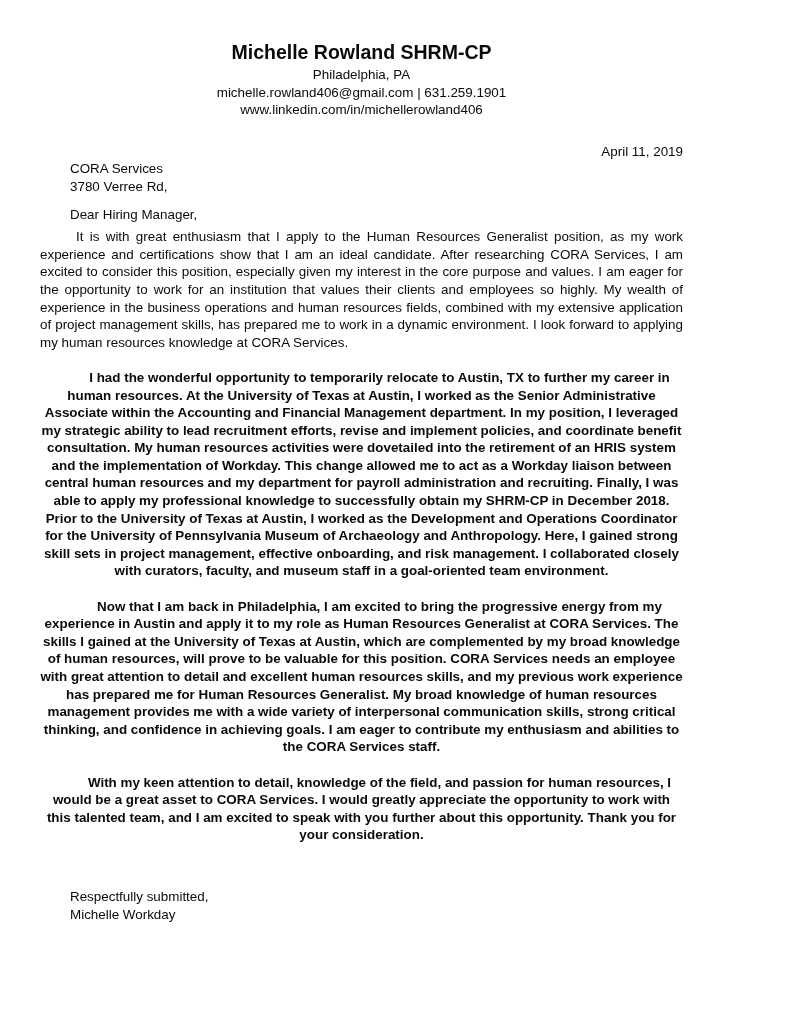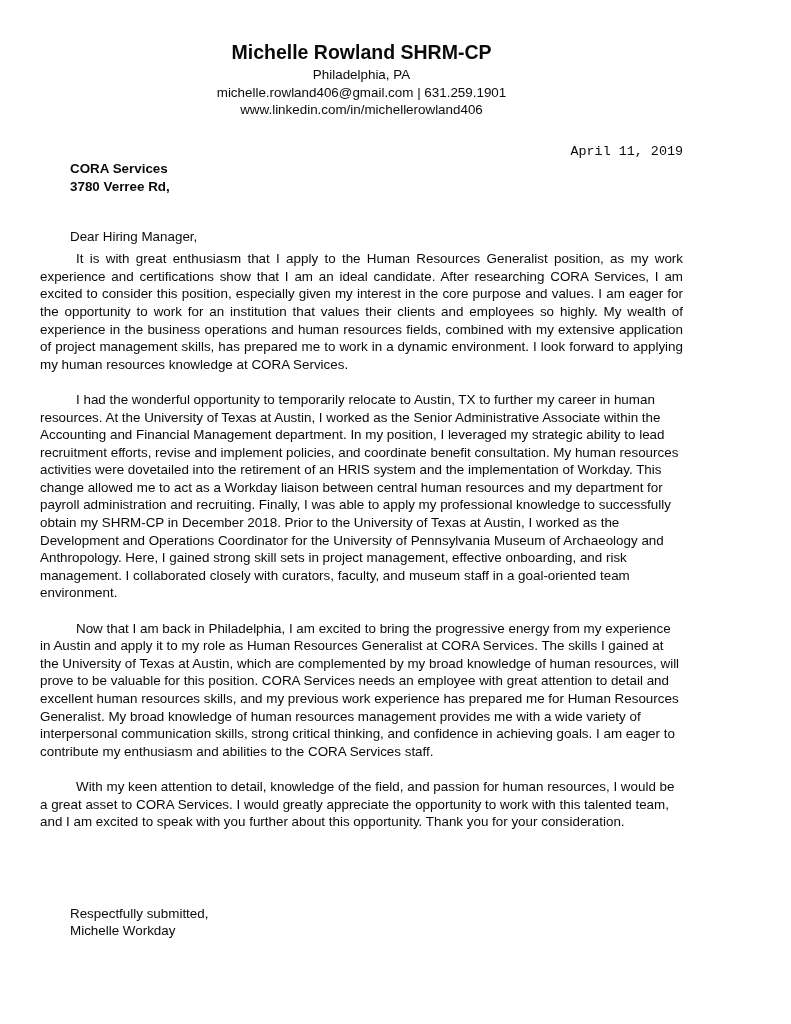--- a/index.html
+++ b/index.html
@@ -32,47 +32,46 @@
     margin-bottom: 2px;
   }
   .header-line {
     font-size: 13.4px;
     line-height: 17.6px;
   }
   
   .letter-date {
     text-align: right;
     margin-bottom: 0px;
-    font-family: Liberation Mono, monospace;
   }
   
   .recipient-address {
     padding-left: 30px;
-    margin-bottom: 32px;
-    font-weight: bold;
+    margin-bottom: 10px;
   }
   .salutation {
     padding-left: 30px;
     margin-bottom: 5px;
   }
   
   .body-paragraph {
     margin: 0 0 17.6px 0;
     text-indent: 36px;
   }
   .body-paragraph.justified {
     text-align: justify;
   }
   .body-paragraph.left {
-    text-align: left;
+    text-align: center;
+    font-weight: bold;
   }
   
   .closing-block {
     padding-left: 30px;
-    margin-top: 74px;
+    margin-top: 44px;
   }
 </style>
 </head>
 <body>
 
 <div class="page">
 
   <div class="letter-header">
     <div class="sender-name">Michelle Rowland SHRM-CP</div>
     <div class="header-line">Philadelphia, PA</div>

